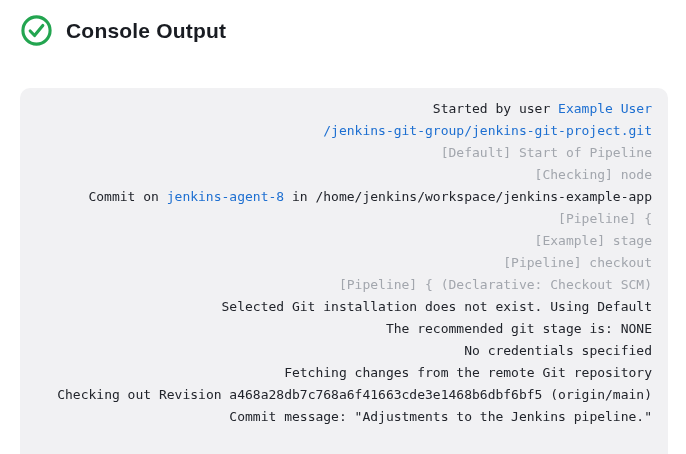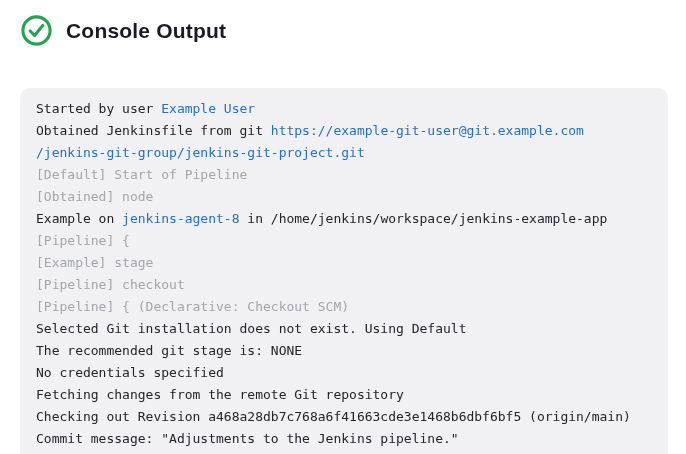--- a/index.html
+++ b/index.html
@@ -17,45 +17,44 @@
   .header{display:flex;align-items:center;gap:13px;padding:14px 0 0 20px;}
   .status-icon{width:33px;height:33px;flex:0 0 auto;display:block;}
   .page-title{font-size:21px;font-weight:700;color:var(--title);letter-spacing:.2px;}
   .console{
     position:absolute;left:20px;top:88px;width:648px;height:400px;
     background:var(--console-bg);border-radius:10px;
     padding:10px 16px;overflow:hidden;
   }
   .console-line{
     font-family:"DejaVu Sans Mono","Liberation Mono",monospace;
-    font-size:13px;line-height:22px;white-space:pre;color:var(--text);
+    font-size:13px;line-height:22px;white-space:pre;color:var(--text);text-align:right;
   }
   .seg-text{color:var(--text);}
   .seg-muted{color:var(--muted);}
   .seg-link{color:var(--link);cursor:pointer;text-decoration:none;}
 </style>
 </head>
 <body>
 
 <div class="page">
   <div class="header">
     <svg class="status-icon" viewBox="0 0 34 34" aria-hidden="true">
       <circle cx="17" cy="17" r="14" fill="none" stroke="#23a550" stroke-width="3.2"></circle>
       <path d="M10.5 17.5 L15 22.2 L23.5 11.8" fill="none" stroke="#23a550" stroke-width="3.2" stroke-linecap="round" stroke-linejoin="round"></path>
     </svg>
     <h1 class="page-title">Console Output</h1>
   </div>
 
   <div class="console">
       <div class="console-line"><span class="seg-text">Started by user </span><span class="seg-link">Example User</span></div>
-      <div class="console-line"><span class="seg-text">Obtained Jenkinsfile from git </span><span class="seg-link">https://example-git-user@git.example.com</span></div>
       <div class="console-line"><span class="seg-link">/jenkins-git-group/jenkins-git-project.git</span></div>
       <div class="console-line"><span class="seg-muted">[Default] Start of Pipeline</span></div>
-      <div class="console-line"><span class="seg-muted">[Obtained] node</span></div>
-      <div class="console-line"><span class="seg-text">Example on </span><span class="seg-link">jenkins-agent-8</span><span class="seg-text"> in /home/jenkins/workspace/jenkins-example-app</span></div>
+      <div class="console-line"><span class="seg-muted">[Checking] node</span></div>
+      <div class="console-line"><span class="seg-text">Commit on </span><span class="seg-link">jenkins-agent-8</span><span class="seg-text"> in /home/jenkins/workspace/jenkins-example-app</span></div>
       <div class="console-line"><span class="seg-muted">[Pipeline] {</span></div>
       <div class="console-line"><span class="seg-muted">[Example] stage</span></div>
       <div class="console-line"><span class="seg-muted">[Pipeline] checkout</span></div>
       <div class="console-line"><span class="seg-muted">[Pipeline] { (Declarative: Checkout SCM)</span></div>
       <div class="console-line"><span class="seg-text">Selected Git installation does not exist. Using Default</span></div>
       <div class="console-line"><span class="seg-text">The recommended git stage is: NONE</span></div>
       <div class="console-line"><span class="seg-text">No credentials specified</span></div>
       <div class="console-line"><span class="seg-text">Fetching changes from the remote Git repository</span></div>
       <div class="console-line"><span class="seg-text">Checking out Revision a468a28db7c768a6f41663cde3e1468b6dbf6bf5 (origin/main)</span></div>
       <div class="console-line"><span class="seg-text">Commit message: "Adjustments to the Jenkins pipeline."</span></div>

